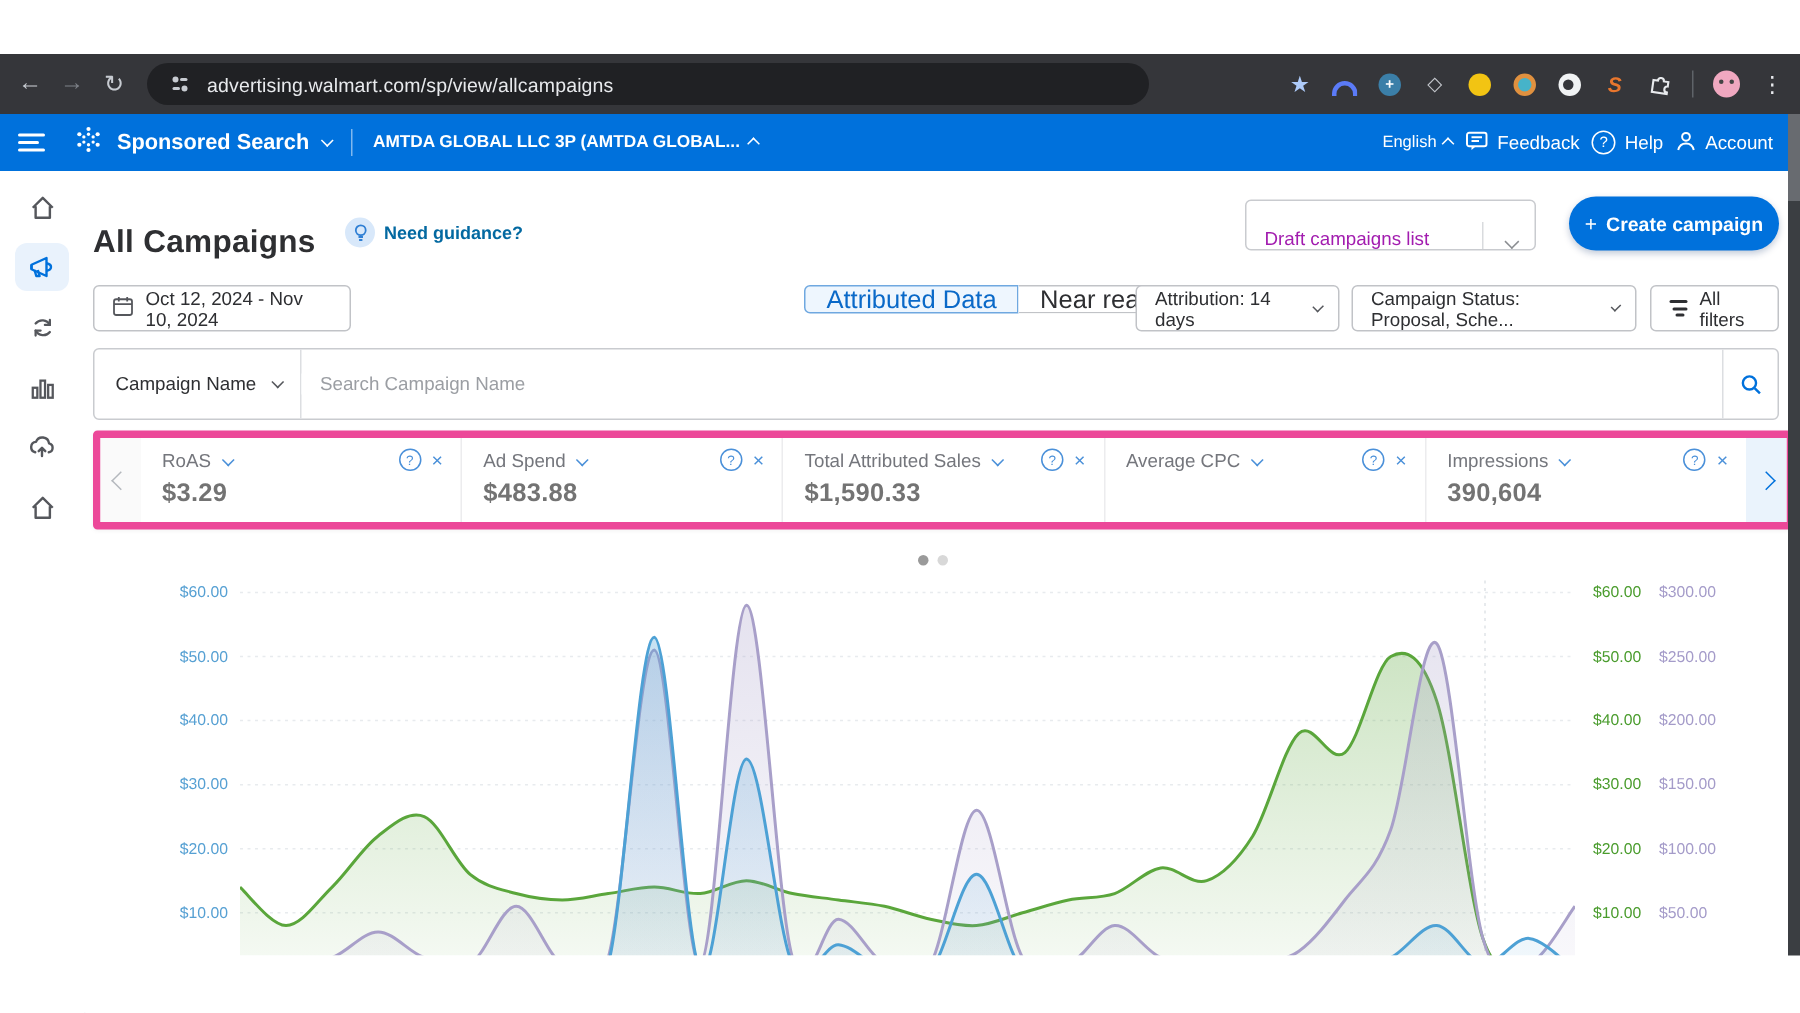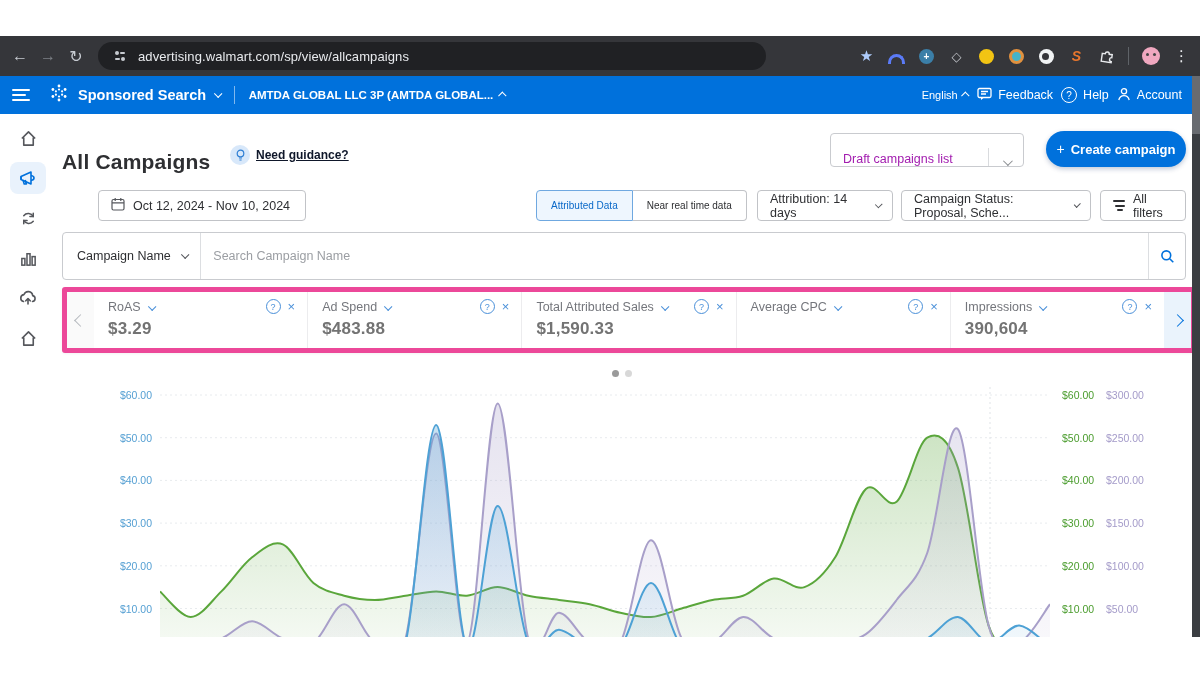--- a/index.html
+++ b/index.html
@@ -45,33 +45,33 @@
   .chev.sm{width:4.5px;height:4.5px;}
   
   .sidebar{position:absolute;left:0;top:114px;width:56px;height:561px;background:#fff;border-right:1px solid #e7e8ea;}
   .side-item{width:36px;height:32px;margin:8px auto;display:flex;align-items:center;justify-content:center;border-radius:8px;cursor:pointer;color:#55575c;}
   .side-item.active{background:#e9f2fc;color:#0071dc;}
   
   .content{position:absolute;left:56px;top:114px;width:1144px;height:561px;background:#fff;}
   .page-title{position:absolute;left:6px;top:22px;font-size:21px;font-weight:bold;color:#2e2f32;letter-spacing:.2px;}
   .guidance{position:absolute;left:174px;top:31px;display:flex;align-items:center;gap:6px;cursor:pointer;}
   .bulb-wrap{width:20px;height:20px;border-radius:50%;background:#d8e8fa;display:flex;align-items:center;justify-content:center;}
-  .guidance a{font-size:12px;color:#0f172a;text-decoration:underline;font-weight:600;}
+  .guidance a{font-size:12px;color:#0369a1;font-weight:600;}
   .draft-box{position:absolute;left:774px;top:19px;width:192px;height:32px;border:1px solid #c9cbcf;border-radius:4px;display:flex;align-items:flex-end;font-size:12.5px;color:#a21caf;cursor:pointer;}
   .draft-box .txt{padding-left:12px;flex:1;}
   .draft-box .sep{width:1px;height:18px;background:#d9dbde;}
   .draft-box .car{width:34px;display:flex;justify-content:center;color:#8a8d91;}
   .create-btn{position:absolute;left:990px;top:17px;width:140px;height:36px;border-radius:20px;background:#0071dc;color:#fff;border:none;
     font-size:13px;font-weight:bold;display:flex;align-items:center;justify-content:center;gap:6px;cursor:pointer;box-shadow:0 2px 5px rgba(0,40,100,.25);}
   .create-btn .plus{font-weight:normal;font-size:14px;}
   
   .f-btn{position:absolute;top:76px;height:31px;border:1px solid #c1c3c7;border-radius:4px;background:#fff;display:flex;align-items:center;
     font-size:12.5px;color:#2e2f32;padding:0 12px;gap:8px;cursor:pointer;box-sizing:border-box;}
   .toggle{position:absolute;top:76px;left:480px;display:flex;}
-  .tg{height:31px;border:1px solid #c1c3c7;background:#fff;display:flex;align-items:center;padding:0 14px;font-size:10px;color:#2e2f32;cursor:pointer;box-sizing:border-box;}
+  .tg{height:19px;border:1px solid #c1c3c7;background:#fff;display:flex;align-items:center;padding:0 14px;font-size:17px;color:#2e2f32;cursor:pointer;box-sizing:border-box;}
   .tg.sel{background:#eef6fe;border-color:#6fa8e0;color:#0a69c8;border-radius:4px 0 0 4px;}
   .tg.right{border-left:none;border-radius:0 4px 4px 0;}
   .filter-ic{display:inline-block;width:14px;}
   .filter-ic span{display:block;height:2px;background:#2e2f32;margin:2.5px 0;border-radius:1px;}
   .filter-ic span:nth-child(2){width:10px;margin-left:2px;}
   .filter-ic span:nth-child(3){width:6px;margin-left:4px;}
   
   .search-row{position:absolute;left:6px;right:14px;top:118px;height:48px;border:1px solid #c9cbcf;border-radius:4px;display:flex;align-items:center;box-sizing:border-box;}
   .search-sel{display:flex;align-items:center;gap:10px;padding:0 14px;font-size:12.5px;color:#2e2f32;border-right:1px solid #dcdee1;height:100%;cursor:pointer;}
   .search-input{flex:1;border:none;outline:none;font-size:12.5px;color:#2e2f32;padding:0 12px;font-family:inherit;}
@@ -278,21 +278,21 @@
     <span class="sep"></span>
     <span class="car">
         <span class="chev down"></span>
       </span>
   </div>
   <button class="create-btn">
     <span class="plus">+</span>
     <span>Create campaign</span>
   </button>
 
-  <div class="f-btn" style="left:6px;width:208px;margin-left:36px;">
+  <div class="f-btn" style="left:6px;width:172px;">
     <span>
       <svg width="14" height="14" viewBox="0 0 14 14" fill="none" stroke="#55575c" stroke-width="1.2">
           <rect x="1" y="2.5" width="12" height="10.5" rx="1.5"></rect>
           <path d="M1 5.8h12M4.2 1v3M9.8 1v3"></path>
         </svg>
     </span>
     <span>Oct 12, 2024 - Nov 10, 2024</span>
   </div>
   <div class="toggle">
     <span class="tg sel">Attributed Data</span>

